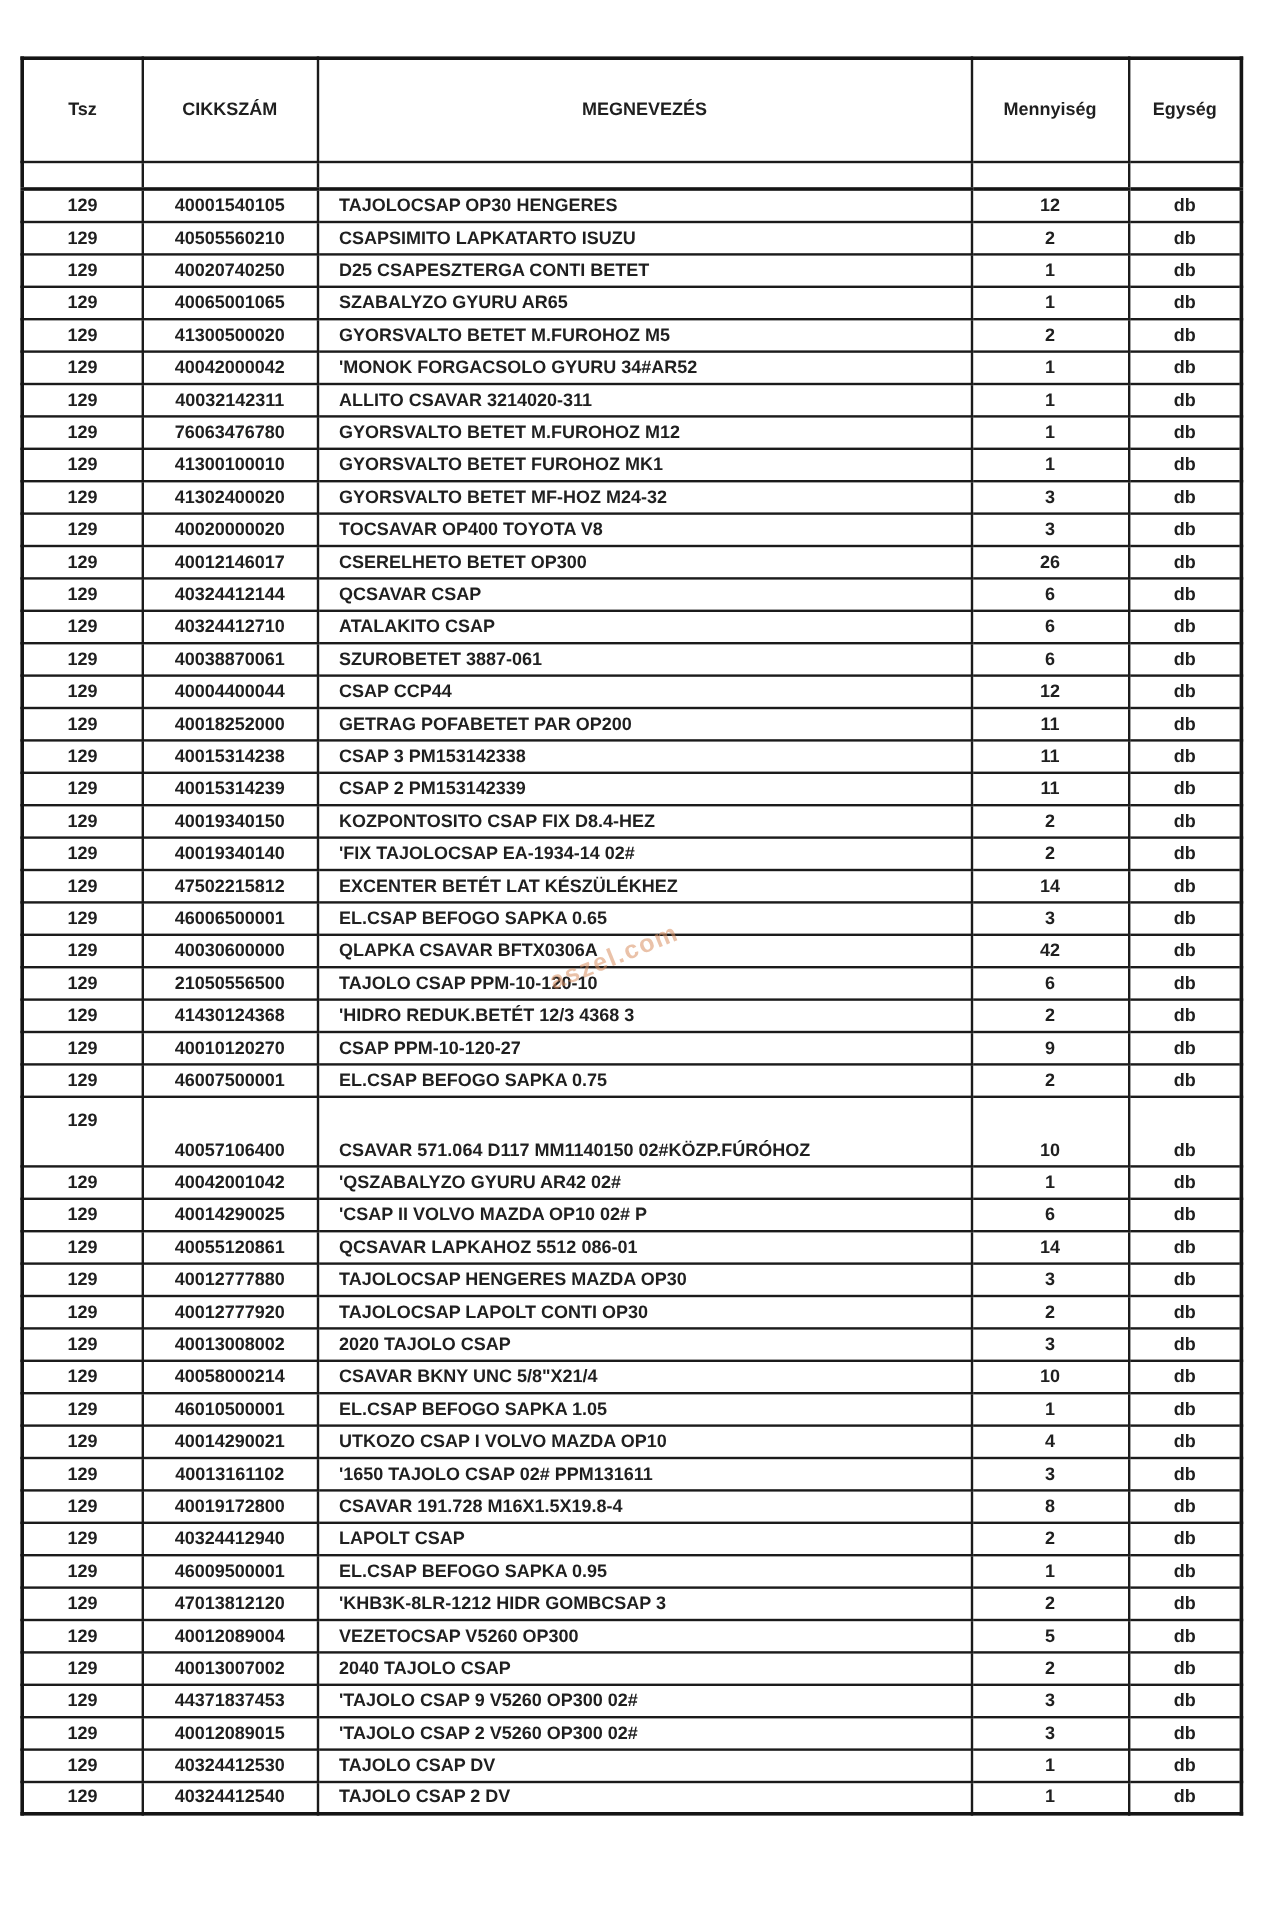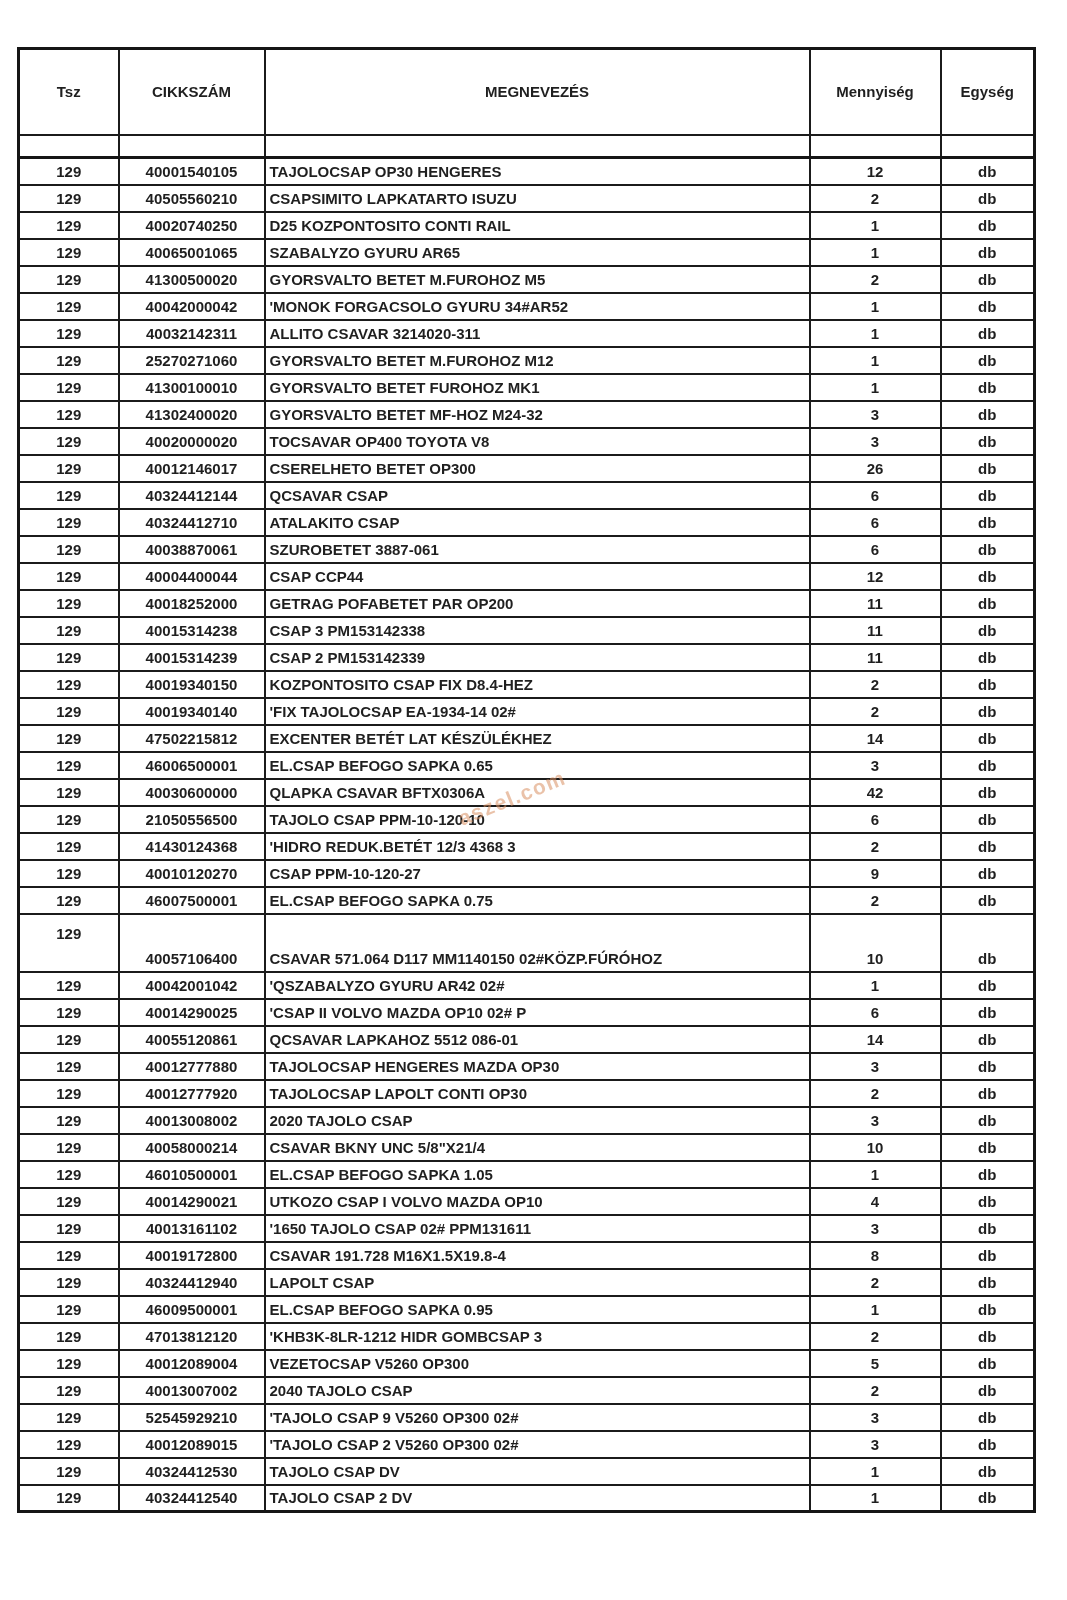--- a/index.html
+++ b/index.html
@@ -30,21 +30,21 @@
     height: 86px;
     font-weight: 600;
     text-align: center;
     vertical-align: middle;
     border-bottom: 3px solid #151515;
     font-size: 15.5px;
   }
   tr.spacer td { height: 23px; border-bottom: 3px solid #151515; }
   tbody td { height: 27px; vertical-align: middle; }
   td.c-tsz, td.c-cikkszam, td.c-mennyiseg, td.c-egyseg { text-align: center; }
-  td.c-megnevezes { text-align: left; padding-left: 4px; white-space: pre; }
+  td.c-megnevezes { text-align: left; padding-left: 17px; white-space: pre; }
   tr.tall td { height: 58px; vertical-align: bottom; padding-bottom: 4px; }
   tr.tall td.c-tsz { vertical-align: top; padding-top: 10px; }
   .watermark {
     position: absolute;
     left: 452px; top: 770px;
     width: 200px;
     transform: rotate(-22deg);
     font-size: 21px;
     font-weight: 600;
     letter-spacing: 1.5px;
@@ -92,21 +92,21 @@
         <tr>
           <td class="c-tsz">129</td>
           <td class="c-cikkszam">40505560210</td>
           <td class="c-megnevezes">CSAPSIMITO LAPKATARTO ISUZU</td>
           <td class="c-mennyiseg">2</td>
           <td class="c-egyseg">db</td>
         </tr>
         <tr>
           <td class="c-tsz">129</td>
           <td class="c-cikkszam">40020740250</td>
-          <td class="c-megnevezes">D25 KOZPONTOSITO CONTI RAIL</td>
+          <td class="c-megnevezes">D25 CSAPESZTERGA CONTI BETET</td>
           <td class="c-mennyiseg">1</td>
           <td class="c-egyseg">db</td>
         </tr>
         <tr>
           <td class="c-tsz">129</td>
           <td class="c-cikkszam">40065001065</td>
           <td class="c-megnevezes">SZABALYZO GYURU AR65</td>
           <td class="c-mennyiseg">1</td>
           <td class="c-egyseg">db</td>
         </tr>
@@ -126,21 +126,21 @@
         </tr>
         <tr>
           <td class="c-tsz">129</td>
           <td class="c-cikkszam">40032142311</td>
           <td class="c-megnevezes">ALLITO CSAVAR 3214020-311</td>
           <td class="c-mennyiseg">1</td>
           <td class="c-egyseg">db</td>
         </tr>
         <tr>
           <td class="c-tsz">129</td>
-          <td class="c-cikkszam">25270271060</td>
+          <td class="c-cikkszam">76063476780</td>
           <td class="c-megnevezes">GYORSVALTO BETET M.FUROHOZ M12</td>
           <td class="c-mennyiseg">1</td>
           <td class="c-egyseg">db</td>
         </tr>
         <tr>
           <td class="c-tsz">129</td>
           <td class="c-cikkszam">41300100010</td>
           <td class="c-megnevezes">GYORSVALTO BETET FUROHOZ MK1</td>
           <td class="c-mennyiseg">1</td>
           <td class="c-egyseg">db</td>
@@ -392,21 +392,21 @@
         </tr>
         <tr>
           <td class="c-tsz">129</td>
           <td class="c-cikkszam">40013007002</td>
           <td class="c-megnevezes">2040 TAJOLO CSAP</td>
           <td class="c-mennyiseg">2</td>
           <td class="c-egyseg">db</td>
         </tr>
         <tr>
           <td class="c-tsz">129</td>
-          <td class="c-cikkszam">52545929210</td>
+          <td class="c-cikkszam">44371837453</td>
           <td class="c-megnevezes">'TAJOLO CSAP 9 V5260 OP300 02#</td>
           <td class="c-mennyiseg">3</td>
           <td class="c-egyseg">db</td>
         </tr>
         <tr>
           <td class="c-tsz">129</td>
           <td class="c-cikkszam">40012089015</td>
           <td class="c-megnevezes">'TAJOLO CSAP 2 V5260 OP300 02#</td>
           <td class="c-mennyiseg">3</td>
           <td class="c-egyseg">db</td>

